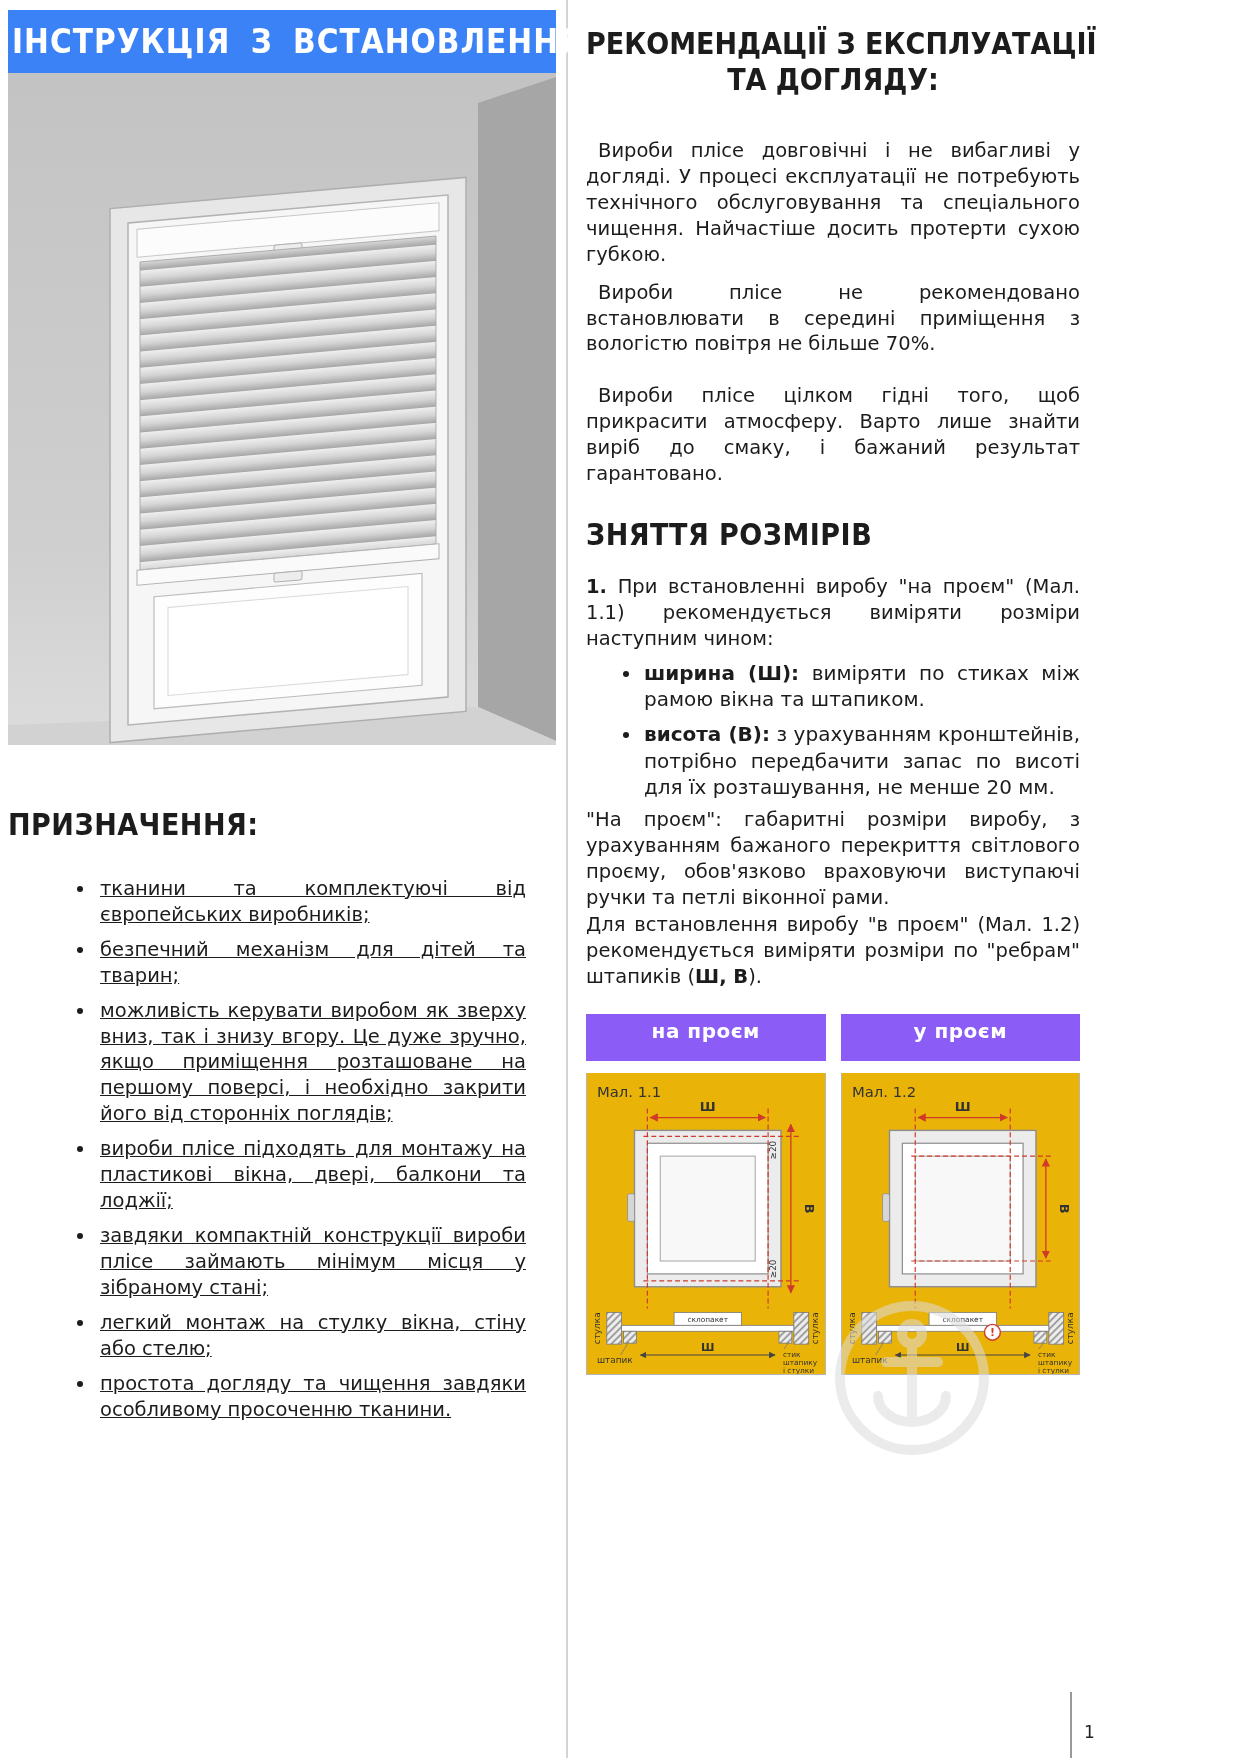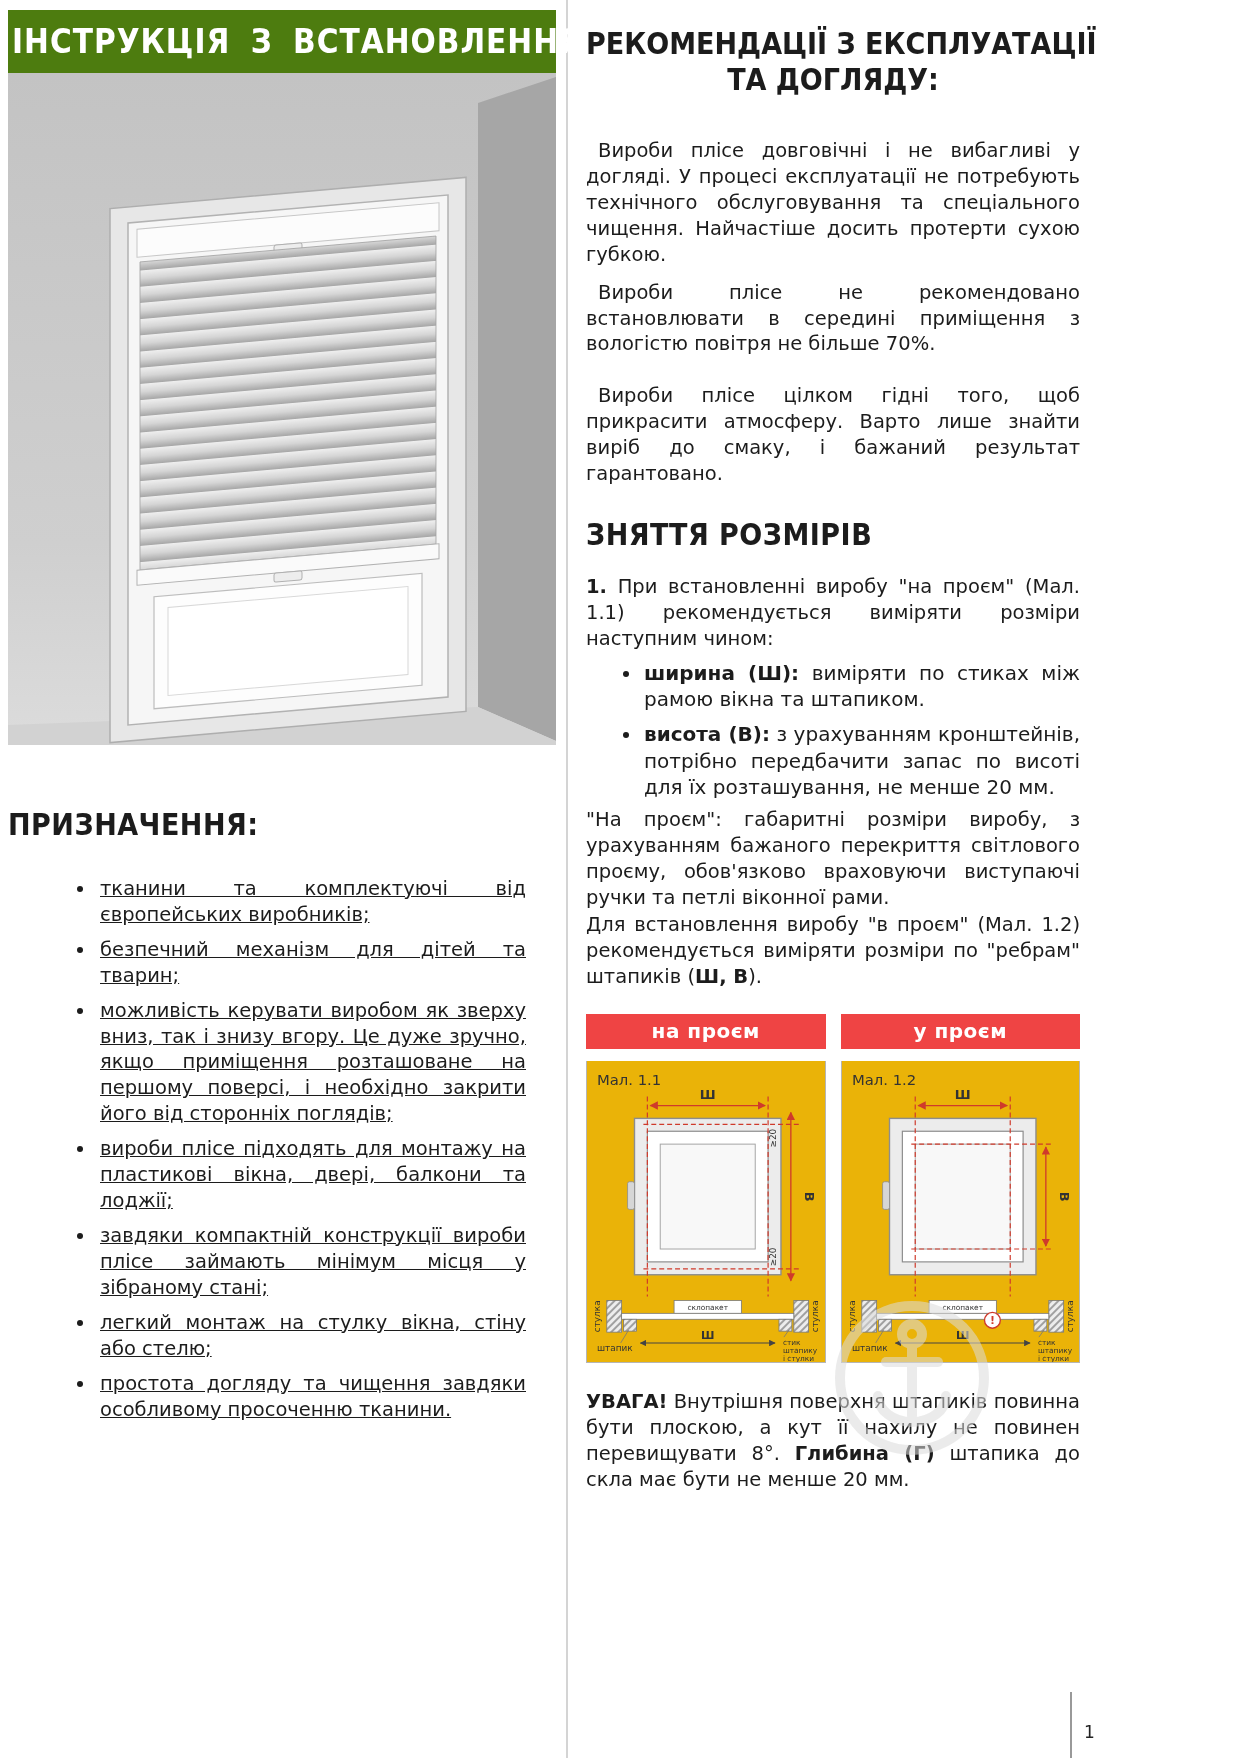--- a/index.html
+++ b/index.html
@@ -5,21 +5,21 @@
   * { margin:0; padding:0; box-sizing:border-box; }
   html,body { background:#ffffff; }
   .page {
     position:relative; width:1245px; height:1758px; background:#ffffff; overflow:hidden;
     font-family:"DejaVu Sans","Liberation Sans",sans-serif; color:#1c1c1c;
   }
   .divider { position:absolute; left:566px; top:0; width:2px; height:100%; background:#d4d4d4; }
 
   
   .col-left { position:absolute; left:8px; top:10px; width:548px; }
-  .header-box { background:#4d7c0f; color:#ffffff; text-align:center; padding:13px 4px 11px; }
+  .header-box { background:#3b82f6; color:#ffffff; text-align:center; padding:13px 4px 11px; }
   .hl { font-weight:bold; font-size:33px; line-height:1.18; letter-spacing:1px; word-spacing:9px; font-stretch:condensed; white-space:nowrap; }
   .hero { position:relative; width:548px; height:672px; overflow:hidden; }
   .hero svg { display:block; width:548px; height:672px; }
   .section-title { font-weight:bold; font-size:30px; letter-spacing:.5px; font-stretch:condensed; }
   .col-left .section-title { margin-top:62px; }
   .intro { margin:30px 30px 0 28px; font-size:19.5px; line-height:1.33; text-align:justify; text-indent:14px; }
   .bullets { margin:34px 30px 0 0; padding-left:88px; list-style:disc;text-decoration:underline; }
   .bullets li { font-size:19.5px; line-height:1.33; text-align:justify; margin-bottom:9px; padding-left:4px; }
 
   
@@ -31,21 +31,21 @@
   .p2 { margin-top:12px; }
   .p3 { margin-top:26px; }
   .measure-title { margin-top:30px; }
   .step { margin-top:22px; font-size:19.5px; line-height:1.33; text-align:justify; }
   .r-bullets { margin:8px 0 0 0; padding-left:56px; list-style:disc; }
   .r-bullets li { font-size:20px; line-height:1.33; text-align:justify; margin-bottom:6px; padding-left:2px;margin-top:8px; }
   .flowp { margin-top:2px; font-size:19.5px; line-height:1.33; text-align:justify; }
 
   .figures { display:flex; gap:15px; margin-top:24px; }
   .fig { flex:1; margin:0; }
-  .fig-header { background:#ef4444; color:#fff; font-weight:bold; font-size:20px; text-align:center; padding:5px 0 6px; letter-spacing:.5px; }
+  .fig-header { background:#8b5cf6; color:#fff; font-weight:bold; font-size:20px; text-align:center; padding:5px 0 18px; letter-spacing:.5px; }
   .fig-body { border:1px solid #b5b5b5; border-top:none; background:#eab308;margin-top:12px; }
   .fig-body svg { display:block; width:100%; height:auto; }
 
   .attention { margin-top:26px; font-size:19.5px; line-height:1.33; text-align:justify; }
 
   .watermark { position:absolute; pointer-events:none; }
   .wm-right { left:236px; top:1262px; width:180px; height:180px; opacity:.55; z-index:3; }
 
   .page-footer { position:absolute; left:1070px; top:1692px; height:66px; border-left:2px solid #999; padding-left:12px; display:flex; align-items:flex-end; }
   .page-num { font-size:17px; color:#222; padding-bottom:16px; }
@@ -282,22 +282,18 @@
     <svg class="watermark wm-right" viewBox="0 0 180 180">
       <g fill="none" stroke="#dcdcdc" stroke-width="10" stroke-linecap="round">
         <circle cx="90" cy="90" r="72"></circle>
         <circle cx="90" cy="46" r="10"></circle>
         <line x1="90" y1="58" x2="90" y2="128"></line>
         <line x1="64" y1="74" x2="116" y2="74"></line>
         <path d="M56,108 a34,26 0 0 0 68,0"></path>
       </g>
     </svg>
 
-    <p class="attention"><b>УВАГА!</b>
-      <span>Внутрішня поверхня штапиків повинна бути плоскою, а кут її нахилу не повинен перевищувати 8°.</span>
-      <b>Глибина (Г)</b>
-      <span>штапика до скла має бути не менше 20 мм.</span></p>
   </div>
 
   <div class="page-footer">
     <span class="page-num">1</span>
   </div>
 </div>
 
 </body></html>

